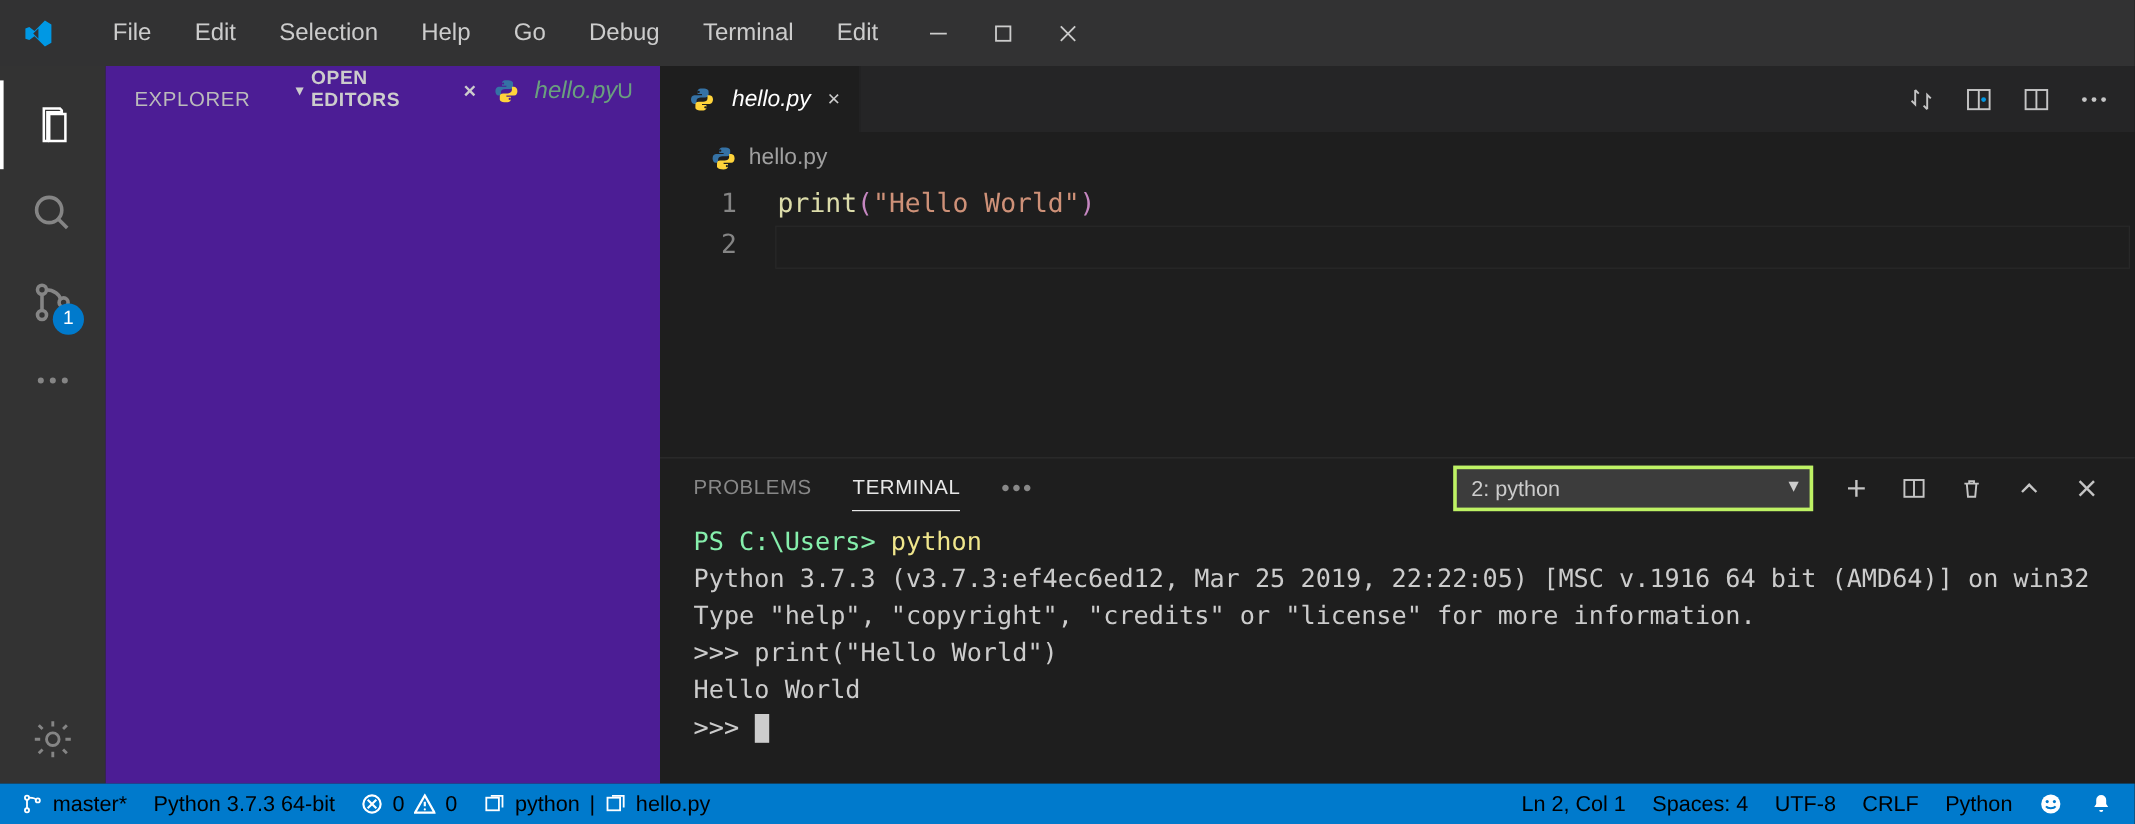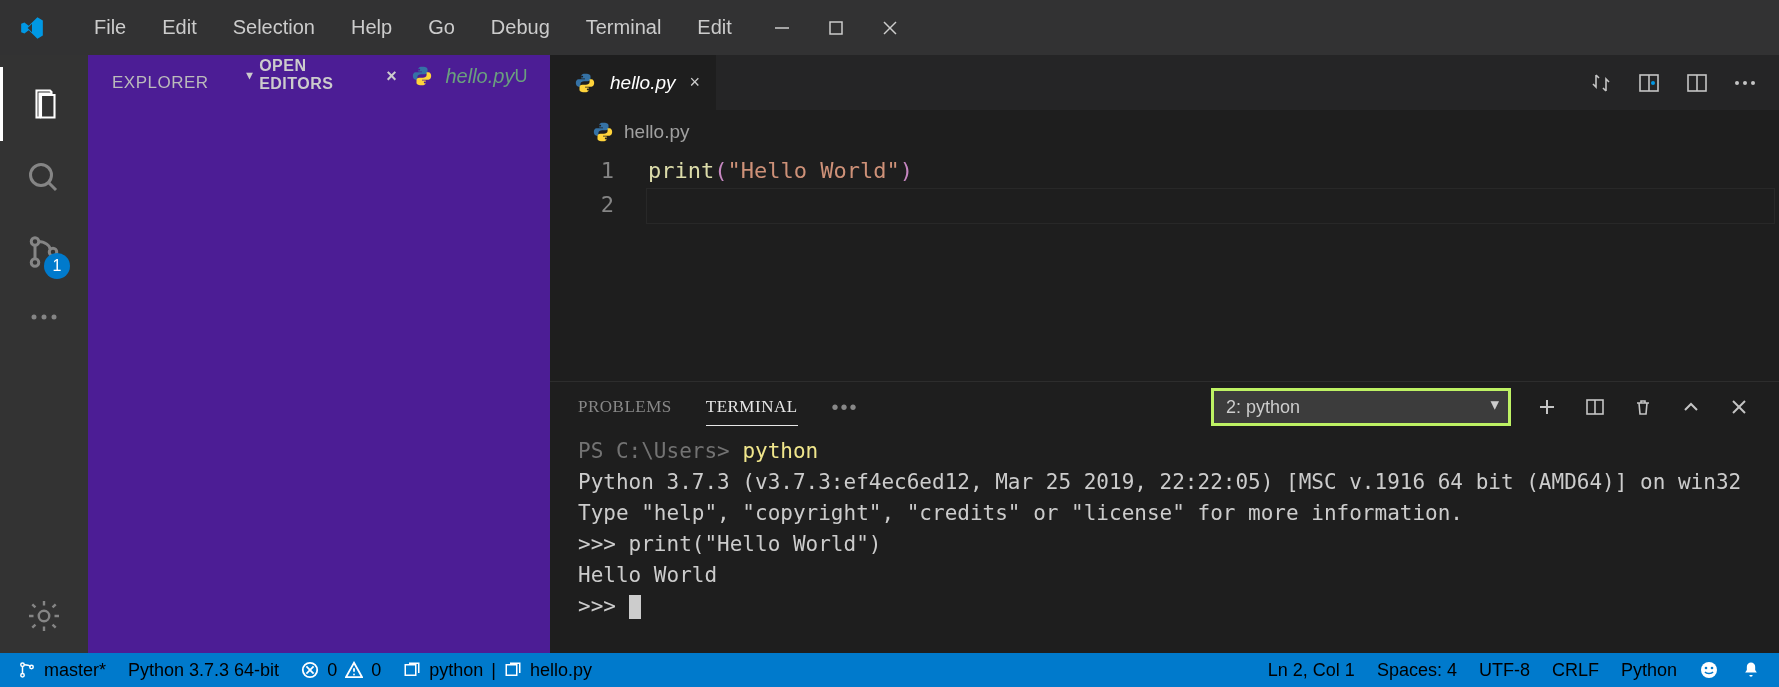--- a/index.html
+++ b/index.html
@@ -197,21 +197,21 @@
     display:flex; flex-direction:column;
   }
   .panel-tabs {
     height:50px;
     display:flex; align-items:center;
     padding: 0 28px;
     gap:34px;
     color:#888;
     font-size:17px;
   }
-  .panel-tabs .ptab { cursor:pointer; padding: 8px 0; letter-spacing:.5px;font-family:Liberation Serif, serif;}
+  .panel-tabs .ptab { cursor:pointer; padding: 8px 0; letter-spacing:.5px;}
   .panel-tabs .ptab.active { color:#e7e7e7; border-bottom:1px solid #e7e7e7; }
   .panel-tabs .dots { cursor:pointer; font-size:20px; letter-spacing:2px;}
   .panel-tabs .right {
     margin-left:auto; display:flex; align-items:center; gap:24px; color:#c5c5c5;
   }
   .panel-tabs select {
     background:#3c3c3c; color:#ccc; border:3px solid #bef264;
     font-size:18px; padding:6px 36px 6px 12px; width:300px;
     appearance:none; position:relative;
   }
@@ -221,21 +221,21 @@
 
   .terminal {
     flex:1;
     font-family: Consolas, monospace;
     font-size:21px;
     line-height:31px;
     color:#cccccc;
     padding: 4px 28px;
     white-space:pre-wrap;
   }
-  .terminal .ps { color:#737373; }
+  .terminal .ps { color:#86efac; }
   .terminal .cmd { color:#f0e68c; }
   .terminal .cursor { background:#cccccc; display:inline-block; width:12px; height:24px; vertical-align:middle;}
 
   
   .status {
     height: 34px;
     background:#007acc;
     color:#000000;
     display:flex;
     align-items:center;

